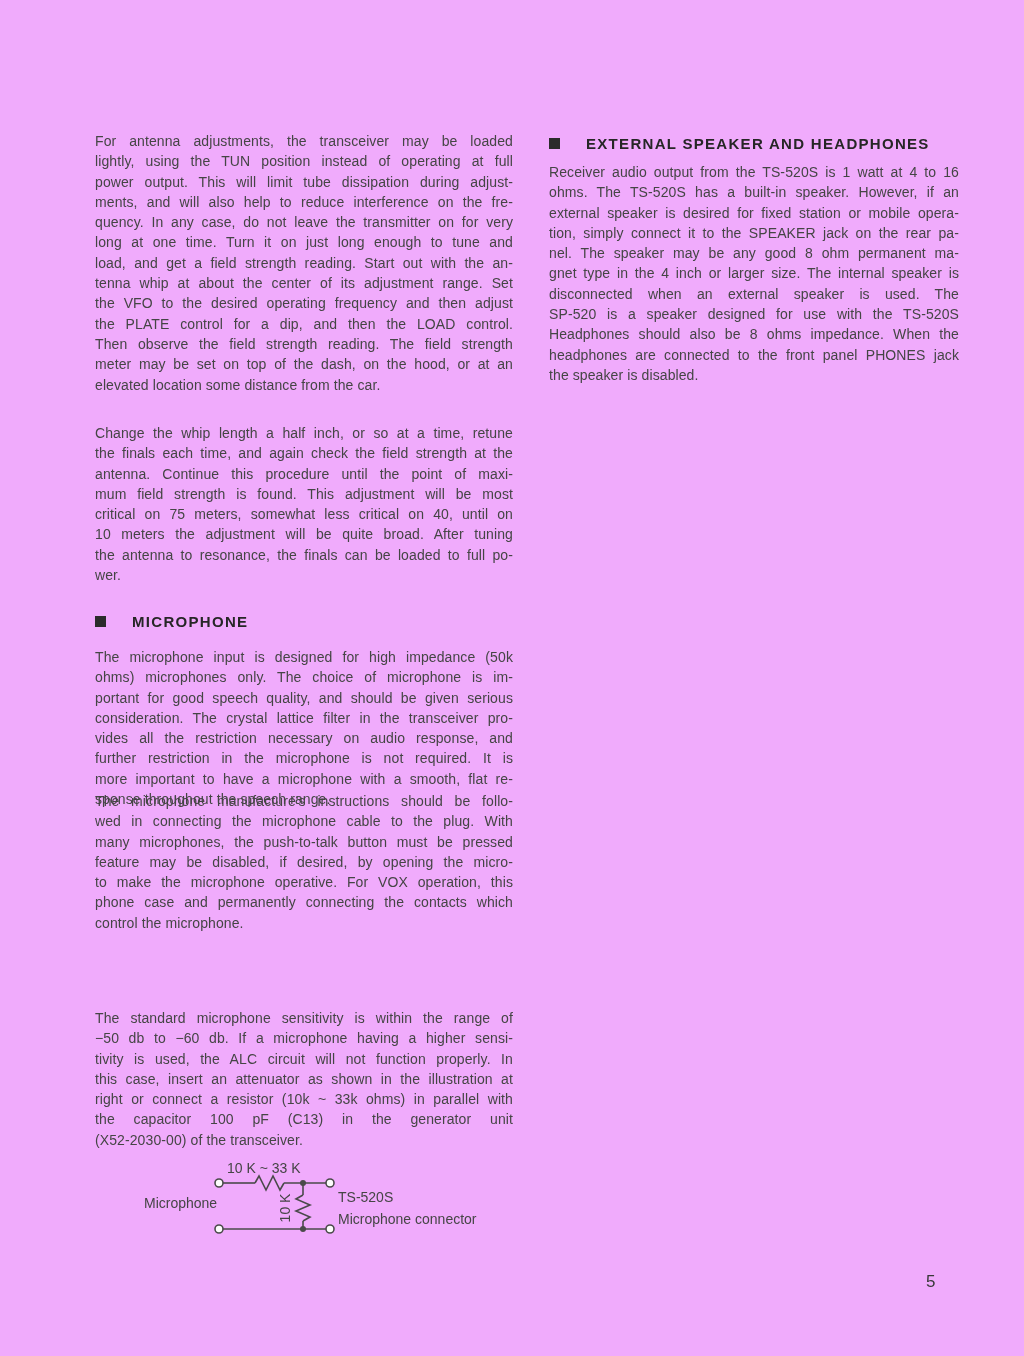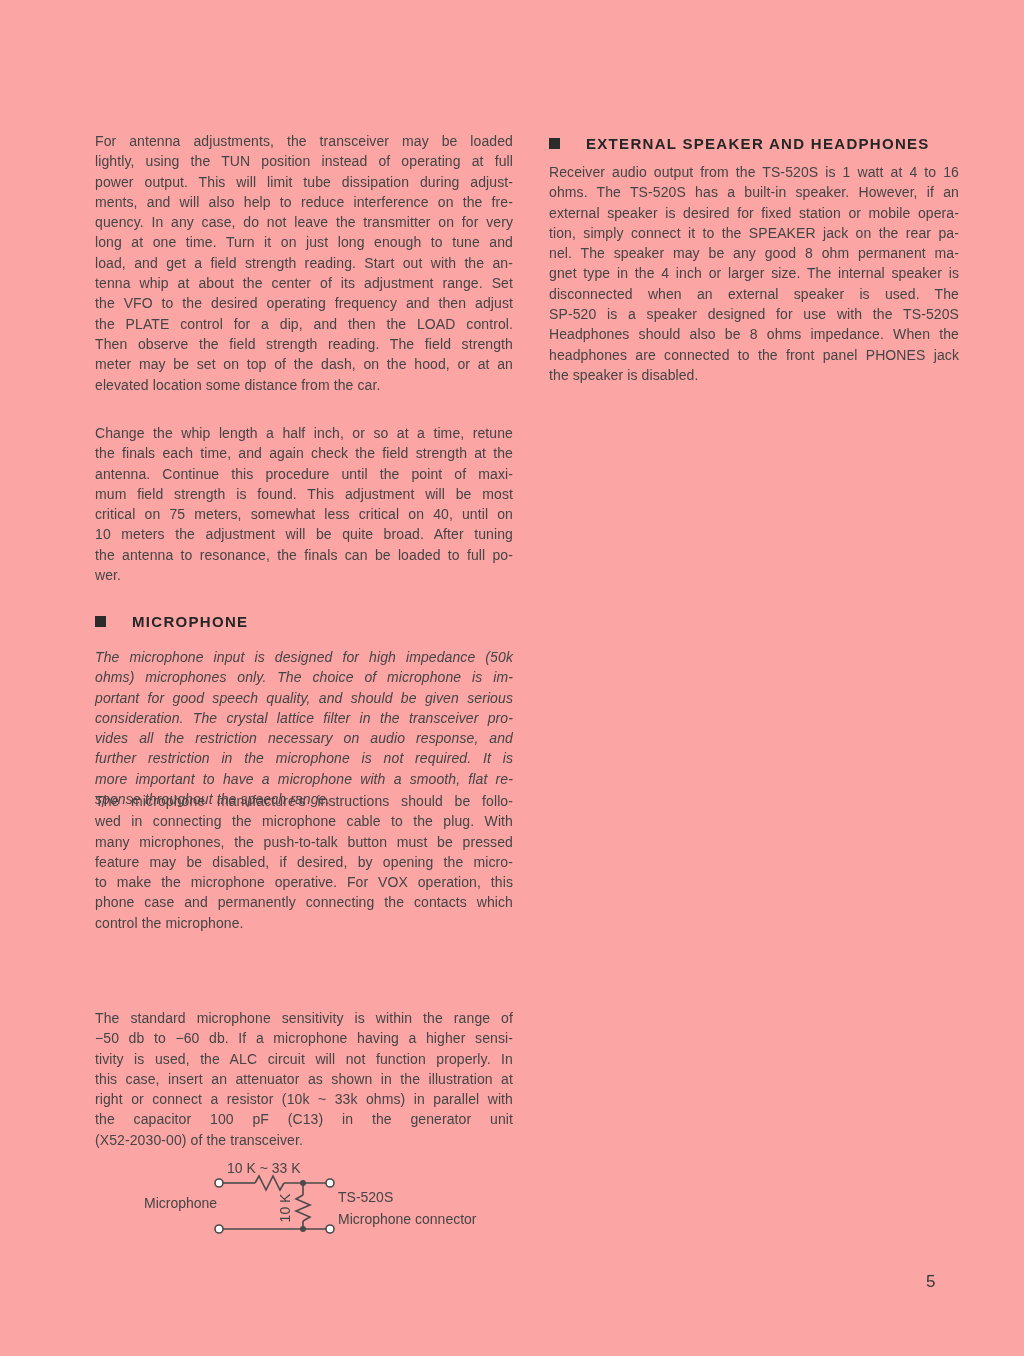--- a/index.html
+++ b/index.html
@@ -1,18 +1,18 @@
 <!DOCTYPE html>
 <html><head>
 <meta charset="utf-8">
 <style>
   html,body { margin:0; padding:0; background:#e8e8e8; }
   .page {
     position:relative; width:1024px; height:1356px;
-    background:#fca5a5;
+    background:#f0abfc;
     font-family:"Liberation Sans", sans-serif;
     color:#454545; overflow:hidden;
   }
   .block { position:absolute; }
   .para { font-size:14px; line-height:20.3px; letter-spacing:0.1px; }
   .para .line { text-align:justify; text-align-last:justify; }
   .para .line.last { text-align-last:left; }
   .heading {
     position:absolute; display:flex; align-items:center; gap:26px;
     margin:0; font-size:15px; font-weight:bold; letter-spacing:1.3px;
@@ -52,21 +52,21 @@
       <div class="line">10 meters the adjustment will be quite broad. After tuning</div>
       <div class="line">the antenna to resonance, the finals can be loaded to full po-</div>
       <div class="line last">wer.</div>
     </div>
 
   <h2 class="heading" style="left:95px; top:613px;">
     <span class="bullet"></span>
     <span>MICROPHONE</span>
   </h2>
 
-  <div class="block para" style="left:95px; top:647px; width:418px;font-style:italic;">
+  <div class="block para" style="left:95px; top:647px; width:418px;">
       <div class="line">The microphone input is designed for high impedance (50k</div>
       <div class="line">ohms) microphones only. The choice of microphone is im-</div>
       <div class="line">portant for good speech quality, and should be given serious</div>
       <div class="line">consideration. The crystal lattice filter in the transceiver pro-</div>
       <div class="line">vides all the restriction necessary on audio response, and</div>
       <div class="line">further restriction in the microphone is not required. It is</div>
       <div class="line">more important to have a microphone with a smooth, flat re-</div>
       <div class="line last">sponse throughout the speech range.</div>
     </div>
 

